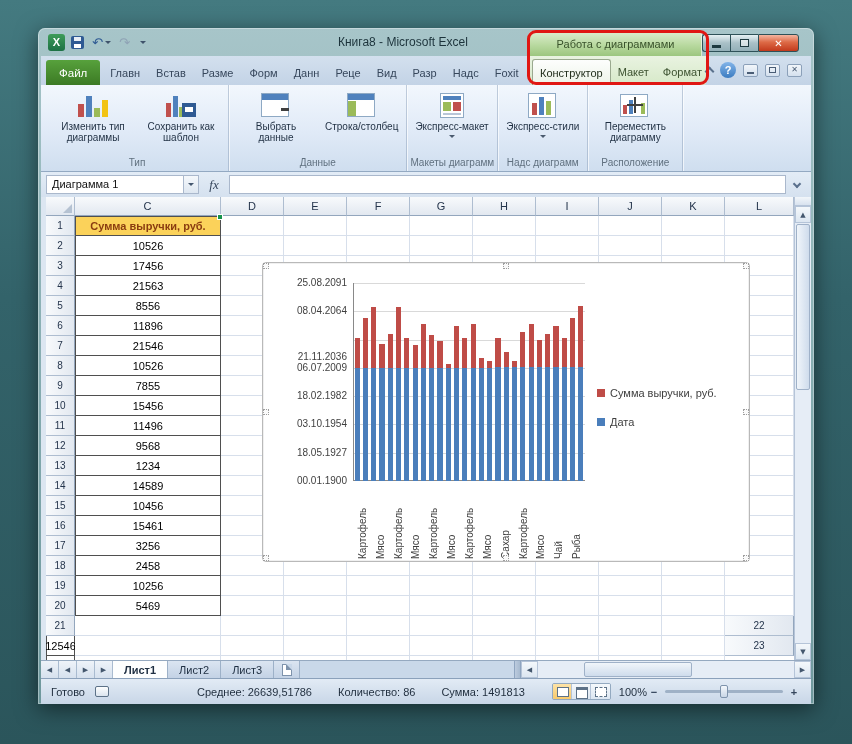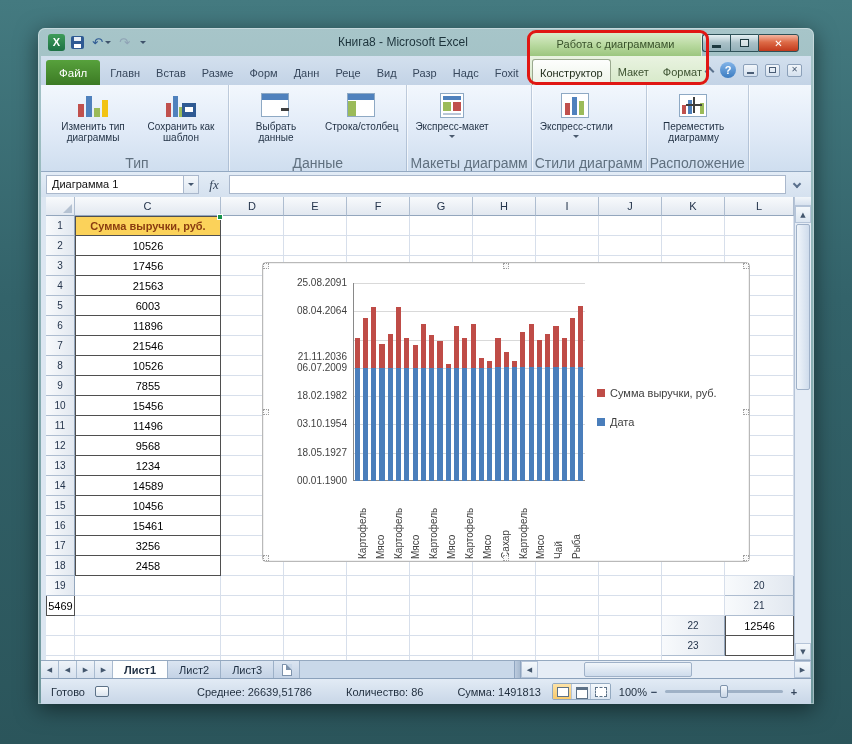--- a/index.html
+++ b/index.html
@@ -76,21 +76,21 @@
   
   .ribbon { height:87px; background:linear-gradient(#f2f7fd 0%,#e0eaf7 55%,#cfdeef 100%); border-bottom:1px solid #93a9c2; }
   .ribbon-groups { display:flex; height:100%; padding-left:5px; }
   .ribbon-group { display:flex; flex-direction:column; padding:3px 3px 0;
     border-right:1px solid rgba(140,160,185,.5); box-shadow:1px 0 0 rgba(255,255,255,.65); }
   .group-buttons { height:67px; display:flex; align-items:flex-start; }
   .big-button { height:66px; padding:2px 5px; display:flex; flex-direction:column; align-items:center; border-radius:3px; }
   .ricon { width:34px; height:28px; margin-top:1px; background-repeat:no-repeat; }
   .blabel { font-size:10px; line-height:11px; margin-top:2px; text-align:center; color:#1f2f42; max-width:78px; }
   .dd { width:0; height:0; border:3px solid transparent; border-top-color:#4a5a6e; margin-top:3px; }
-  .group-label { height:16px; line-height:16px; text-align:center; font-size:14px; color:#60707f; }
+  .group-label { height:16px; line-height:16px; text-align:center; font-size:10px; color:#60707f; }
 
   .change-chart-type-icon { background-image:
     linear-gradient(#c0504d,#c0504d),linear-gradient(#4f81bd,#4f81bd),linear-gradient(#9bbb59,#9bbb59),linear-gradient(#f2c313,#f2c313);
     background-size:6px 13px,6px 21px,6px 9px,6px 17px;
     background-position:2px 13px,10px 5px,18px 17px,26px 9px; }
   .save-template-icon { background-image:
     linear-gradient(#fff,#fff),linear-gradient(#2f5a93,#2f5a93),
     linear-gradient(#c0504d,#c0504d),linear-gradient(#4f81bd,#4f81bd),linear-gradient(#9bbb59,#9bbb59);
     background-size:8px 5px,14px 14px,5px 14px,5px 21px,5px 10px;
     background-position:21px 16px,18px 12px,2px 12px,9px 5px,15px 16px; }
@@ -195,21 +195,21 @@
   .hscroll .sbtn { width:17px; height:auto; }
   .htrack { flex:1; position:relative; background:#e6edf6; }
   .hthumb { position:absolute; top:1px; bottom:1px; left:18%; width:42%;
     background:linear-gradient(#f0f5fa,#cfdcec); border:1px solid #9fb1c8; border-radius:2px; }
 
   
   .status { height:26px; background:linear-gradient(#e2ebf5,#c8d6e7); border-top:1px solid #8ba1bb;
     display:flex; align-items:center; font-size:11px; color:#1f2d3d; padding:0 10px; }
   .macro-icon { width:14px; height:11px; border:1px solid #5d7288; border-radius:2px; margin-left:10px;
     background:linear-gradient(#fdfefe,#dbe4ee); }
-  .stats { display:flex; gap:34px; margin-left:88px; }
+  .stats { display:flex; gap:26px; margin-left:88px; }
   .spacer { flex:1; }
   .viewbtns { display:flex; border:1px solid #93a9c0; border-radius:2px; overflow:hidden; margin-right:8px; }
   .vb { width:19px; height:15px; background:linear-gradient(#f4f8fb,#dce6f1); border-right:1px solid #b5c4d8; position:relative; }
   .vb:last-child { border-right:none; }
   .vb.active { background:linear-gradient(#fde3a7,#f8c96b); }
   .vb::after { content:""; position:absolute; left:4px; top:3px; width:10px; height:8px; border:1px solid #5d7288; background:#fff; }
   .vb.vb-layout::after { border-top:3px solid #5d7288; }
   .vb.vb-break::after { border-style:dashed; }
   .zoom-label { margin:0 0; }
   .zoom-out,.zoom-in { width:14px; text-align:center; color:#35465c; font-weight:bold; }
@@ -334,21 +334,21 @@
             <div class="group-label">Макеты диаграмм</div>
           </div>
           <div class="ribbon-group">
             <div class="group-buttons">
               <div class="big-button">
                 <div class="ricon quick-styles-icon"></div>
                 <div class="blabel">Экспресс-стили</div>
                 <div class="dd"></div>
               </div>
             </div>
-            <div class="group-label">Стили диаграмм</div>
+            <div class="group-label">Надс диаграмм</div>
           </div>
           <div class="ribbon-group">
             <div class="group-buttons">
               <div class="big-button">
                 <div class="ricon move-chart-icon"></div>
                 <div class="blabel">Переместить диаграмму</div>
               </div>
             </div>
             <div class="group-label">Расположение</div>
           </div>
@@ -418,21 +418,21 @@
           <div class="cell"></div>
           <div class="cell"></div>
           <div class="cell"></div>
           <div class="cell"></div>
           <div class="cell"></div>
           <div class="cell"></div>
           <div class="cell"></div>
           <div class="cell"></div>
           <div class="cell"></div>
           <div class="rh">5</div>
-          <div class="cell cdata">6003</div>
+          <div class="cell cdata">8556</div>
           <div class="cell"></div>
           <div class="cell"></div>
           <div class="cell"></div>
           <div class="cell"></div>
           <div class="cell"></div>
           <div class="cell"></div>
           <div class="cell"></div>
           <div class="cell"></div>
           <div class="cell"></div>
           <div class="rh">6</div>
@@ -572,20 +572,21 @@
           <div class="cell"></div>
           <div class="cell"></div>
           <div class="cell"></div>
           <div class="cell"></div>
           <div class="cell"></div>
           <div class="cell"></div>
           <div class="cell"></div>
           <div class="cell"></div>
           <div class="cell"></div>
           <div class="rh">19</div>
+          <div class="cell cdata">10256</div>
           <div class="cell"></div>
           <div class="cell"></div>
           <div class="cell"></div>
           <div class="cell"></div>
           <div class="cell"></div>
           <div class="cell"></div>
           <div class="cell"></div>
           <div class="cell"></div>
           <div class="cell"></div>
           <div class="rh">20</div>

